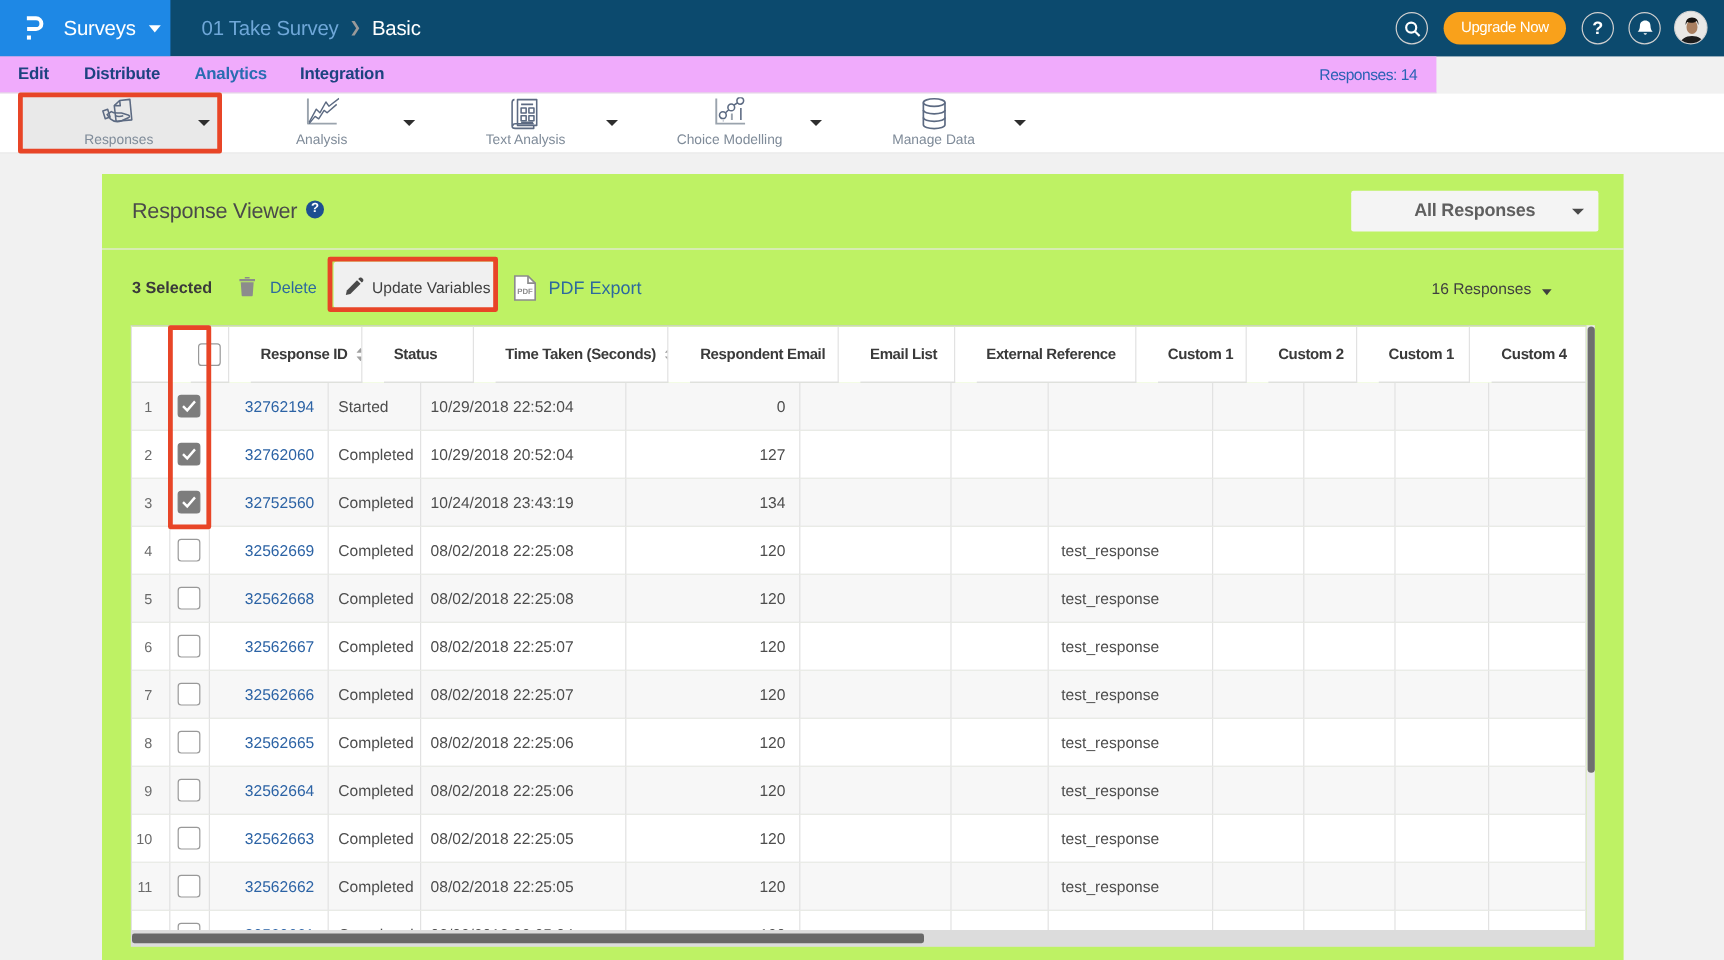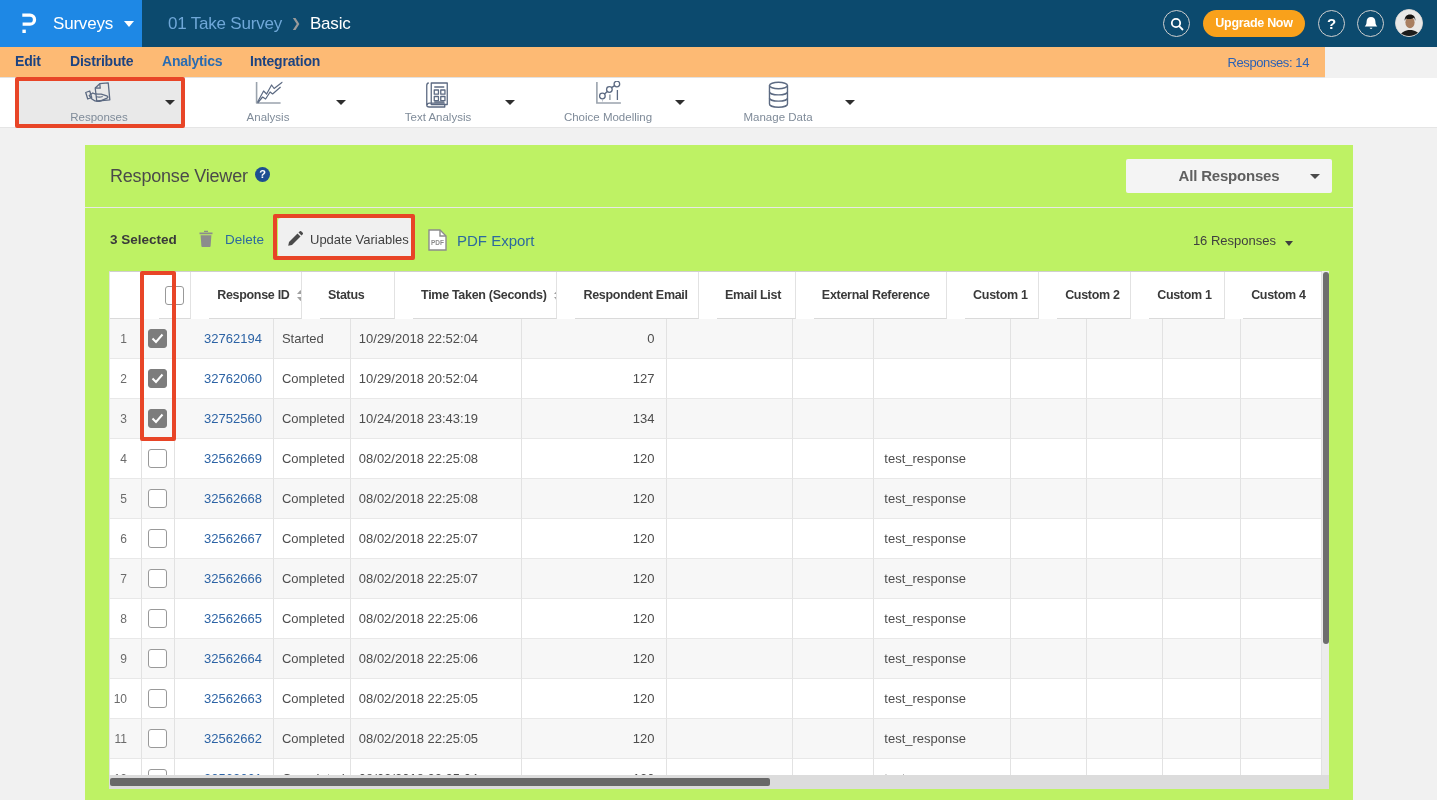--- a/index.html
+++ b/index.html
@@ -10,26 +10,26 @@
 
 #topbar { position:absolute; left:0; top:0; width:1437px; height:47px; background:#0c4a6e; }
 #logoblock { position:absolute; left:0; top:0; width:142px; height:47px; background:#1e88e5; }
 #plogo { position:absolute; left:21.5px; top:12px; }
 #surveys { position:absolute; left:53px; top:14px; font-size:17px; color:#fff; letter-spacing:-0.2px; }
 #surveyscaret { position:absolute; left:124px; top:21px; border-left:5.5px solid transparent; border-right:5.5px solid transparent; border-top:6px solid #fff; }
 #crumb { position:absolute; left:168px; top:14px; font-size:17px; color:#6fa7d8; letter-spacing:-0.2px; }
 #crumb .sep { color:#9a9a9a; font-size:12px; padding:0 9px; position:relative; top:-2px; }
 #crumb .white { color:#fff; }
 .hcirc { position:absolute; top:10px; width:27px; height:27px; border:1.5px solid #cfcfcf; border-radius:50%; display:flex; align-items:center; justify-content:center; }
-#upgrade { position:absolute; left:1203px; top:10px; width:102px; height:27px; background:#f9a11b; border-radius:13.5px; color:#fff; font-size:12.5px; letter-spacing:-0.3px; font-weight:bold; text-align:center; line-height:27px; }
+#upgrade { position:absolute; left:1203px; top:10px; width:102px; height:27px; background:#f9a11b; border-radius:13.5px; color:#fff; font-size:12.5px; letter-spacing:-0.3px; font-weight:normal; text-align:center; line-height:27px; }
 #qmark { color:#fff; font-weight:bold; font-size:15px; }
 #avatar { position:absolute; left:1395px; top:9px; width:28px; height:28px; border-radius:50%; background:#e8e6e2; overflow:hidden; border:1px solid #d0d0d0; }
 
 
-#tabs { position:absolute; left:0; top:47px; width:1325px; height:31px; background:#fdba74; border-bottom:1px solid #e2e2e2; }
+#tabs { position:absolute; left:0; top:47px; width:1197px; height:31px; background:#f0abfc; border-bottom:1px solid #e2e2e2; }
 .tab { position:absolute; top:7px; font-size:14px; line-height:15px; font-weight:bold; color:#1d4380; letter-spacing:-0.2px; }
 #tab-analytics { border-bottom:2px solid #55a5dc; padding-bottom:14px; color:#2a6cb2; }
 #respcount { position:absolute; right:16px; top:8px; font-size:13px; letter-spacing:-0.4px; color:#2b62b5; }
 
 
 #toolbar { position:absolute; left:0; top:78px; width:1437px; height:50px; background:#fff; border-bottom:1px solid #e5e5e5; }
 .tbsel { position:absolute; left:18px; top:2px; width:163px; height:46px; background:#e9e9e9; }
 .tbitem { position:absolute; top:3px; transform:translateX(-50%); text-align:center; }
 .tbicon { height:29px; }
 .tblabel { font-size:11.5px; color:#7f8b99; margin-top:1px; white-space:nowrap; }

